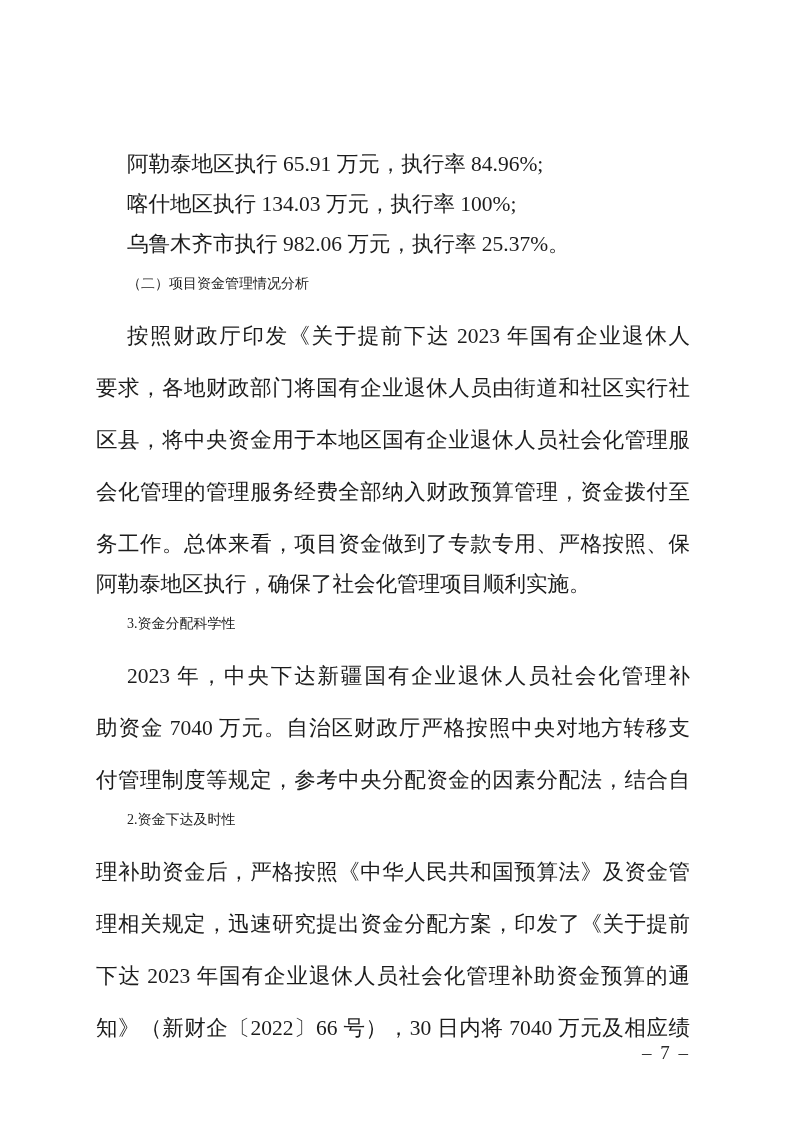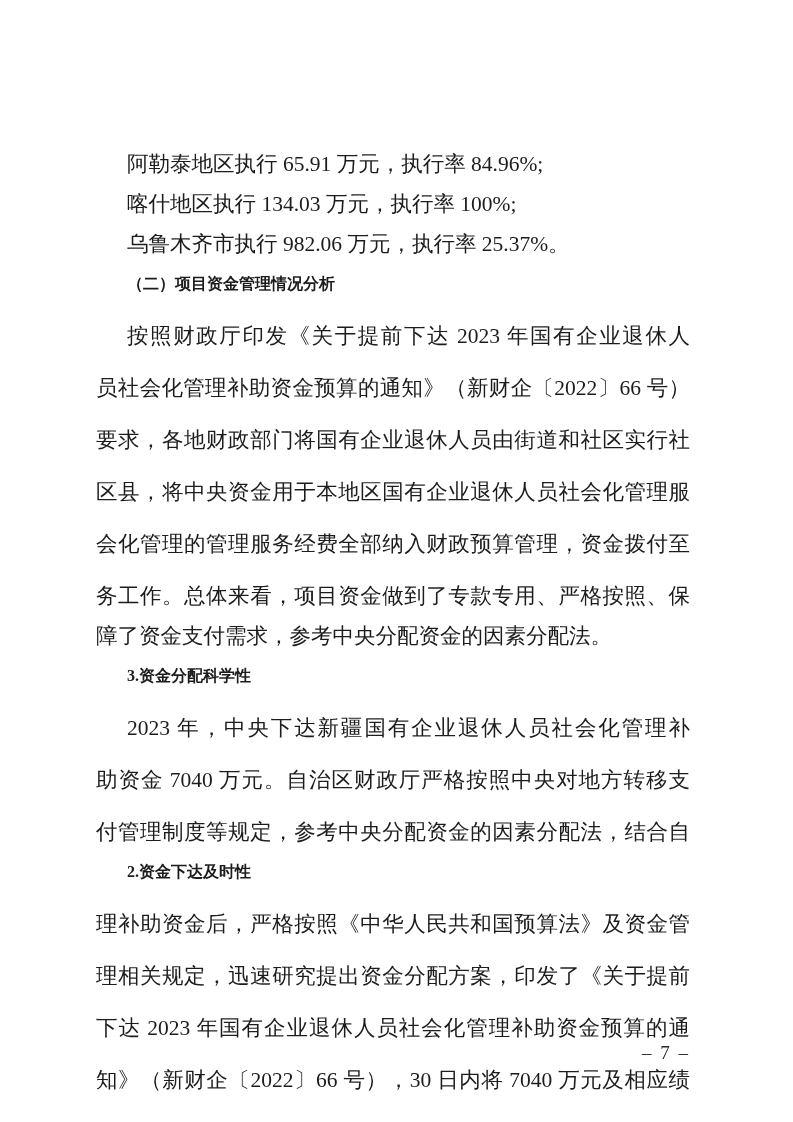--- a/index.html
+++ b/index.html
@@ -33,22 +33,22 @@
   .fill {
     text-align: justify;
     text-align-last: justify;
     margin-top: 12px;
   }
   
   .ind {
     text-indent: 31px;
   }
   .bold {
-    font-weight: bold;
-    font-size: 16px;
+    font-weight: normal;
+    font-size: 14px;
   }
   .pageno {
     position: absolute;
     left: 96px;
     top: 1042px;
     width: 594px;
     height: 22px;
     line-height: 22px;
     text-align: right;
     font-size: 19px;
@@ -62,26 +62,25 @@
 <div class="page">
   <div class="content">
 
     <div class="ln ind">阿勒泰地区执行 65.91 万元，执行率 84.96%;</div>
     <div class="ln ind">喀什地区执行 134.03 万元，执行率 100%;</div>
     <div class="ln ind">乌鲁木齐市执行 982.06 万元，执行率 25.37%。</div>
 
     <div class="ln ind bold">（二）项目资金管理情况分析</div>
 
     <div class="ln ind fill">按照财政厅印发《关于提前下达 2023 年国有企业退休人</div>
-    <div class="ln fill">员社会化管理补助资金预算的通知》（新财企〔2022〕66 号）</div>
     <div class="ln fill">要求，各地财政部门将国有企业退休人员由街道和社区实行社</div>
     <div class="ln fill">区县，将中央资金用于本地区国有企业退休人员社会化管理服</div>
     <div class="ln fill">会化管理的管理服务经费全部纳入财政预算管理，资金拨付至</div>
     <div class="ln fill">务工作。总体来看，项目资金做到了专款专用、严格按照、保</div>
-    <div class="ln">障了资金支付需求，参考中央分配资金的因素分配法。</div>
+    <div class="ln">阿勒泰地区执行，确保了社会化管理项目顺利实施。</div>
 
     <div class="ln ind bold">3.资金分配科学性</div>
 
     <div class="ln ind fill">2023 年，中央下达新疆国有企业退休人员社会化管理补</div>
     <div class="ln fill">助资金 7040 万元。自治区财政厅严格按照中央对地方转移支</div>
     <div class="ln fill">付管理制度等规定，参考中央分配资金的因素分配法，结合自</div>
 
     <div class="ln ind bold">2.资金下达及时性</div>
 
     <div class="ln fill">理补助资金后，严格按照《中华人民共和国预算法》及资金管</div>

